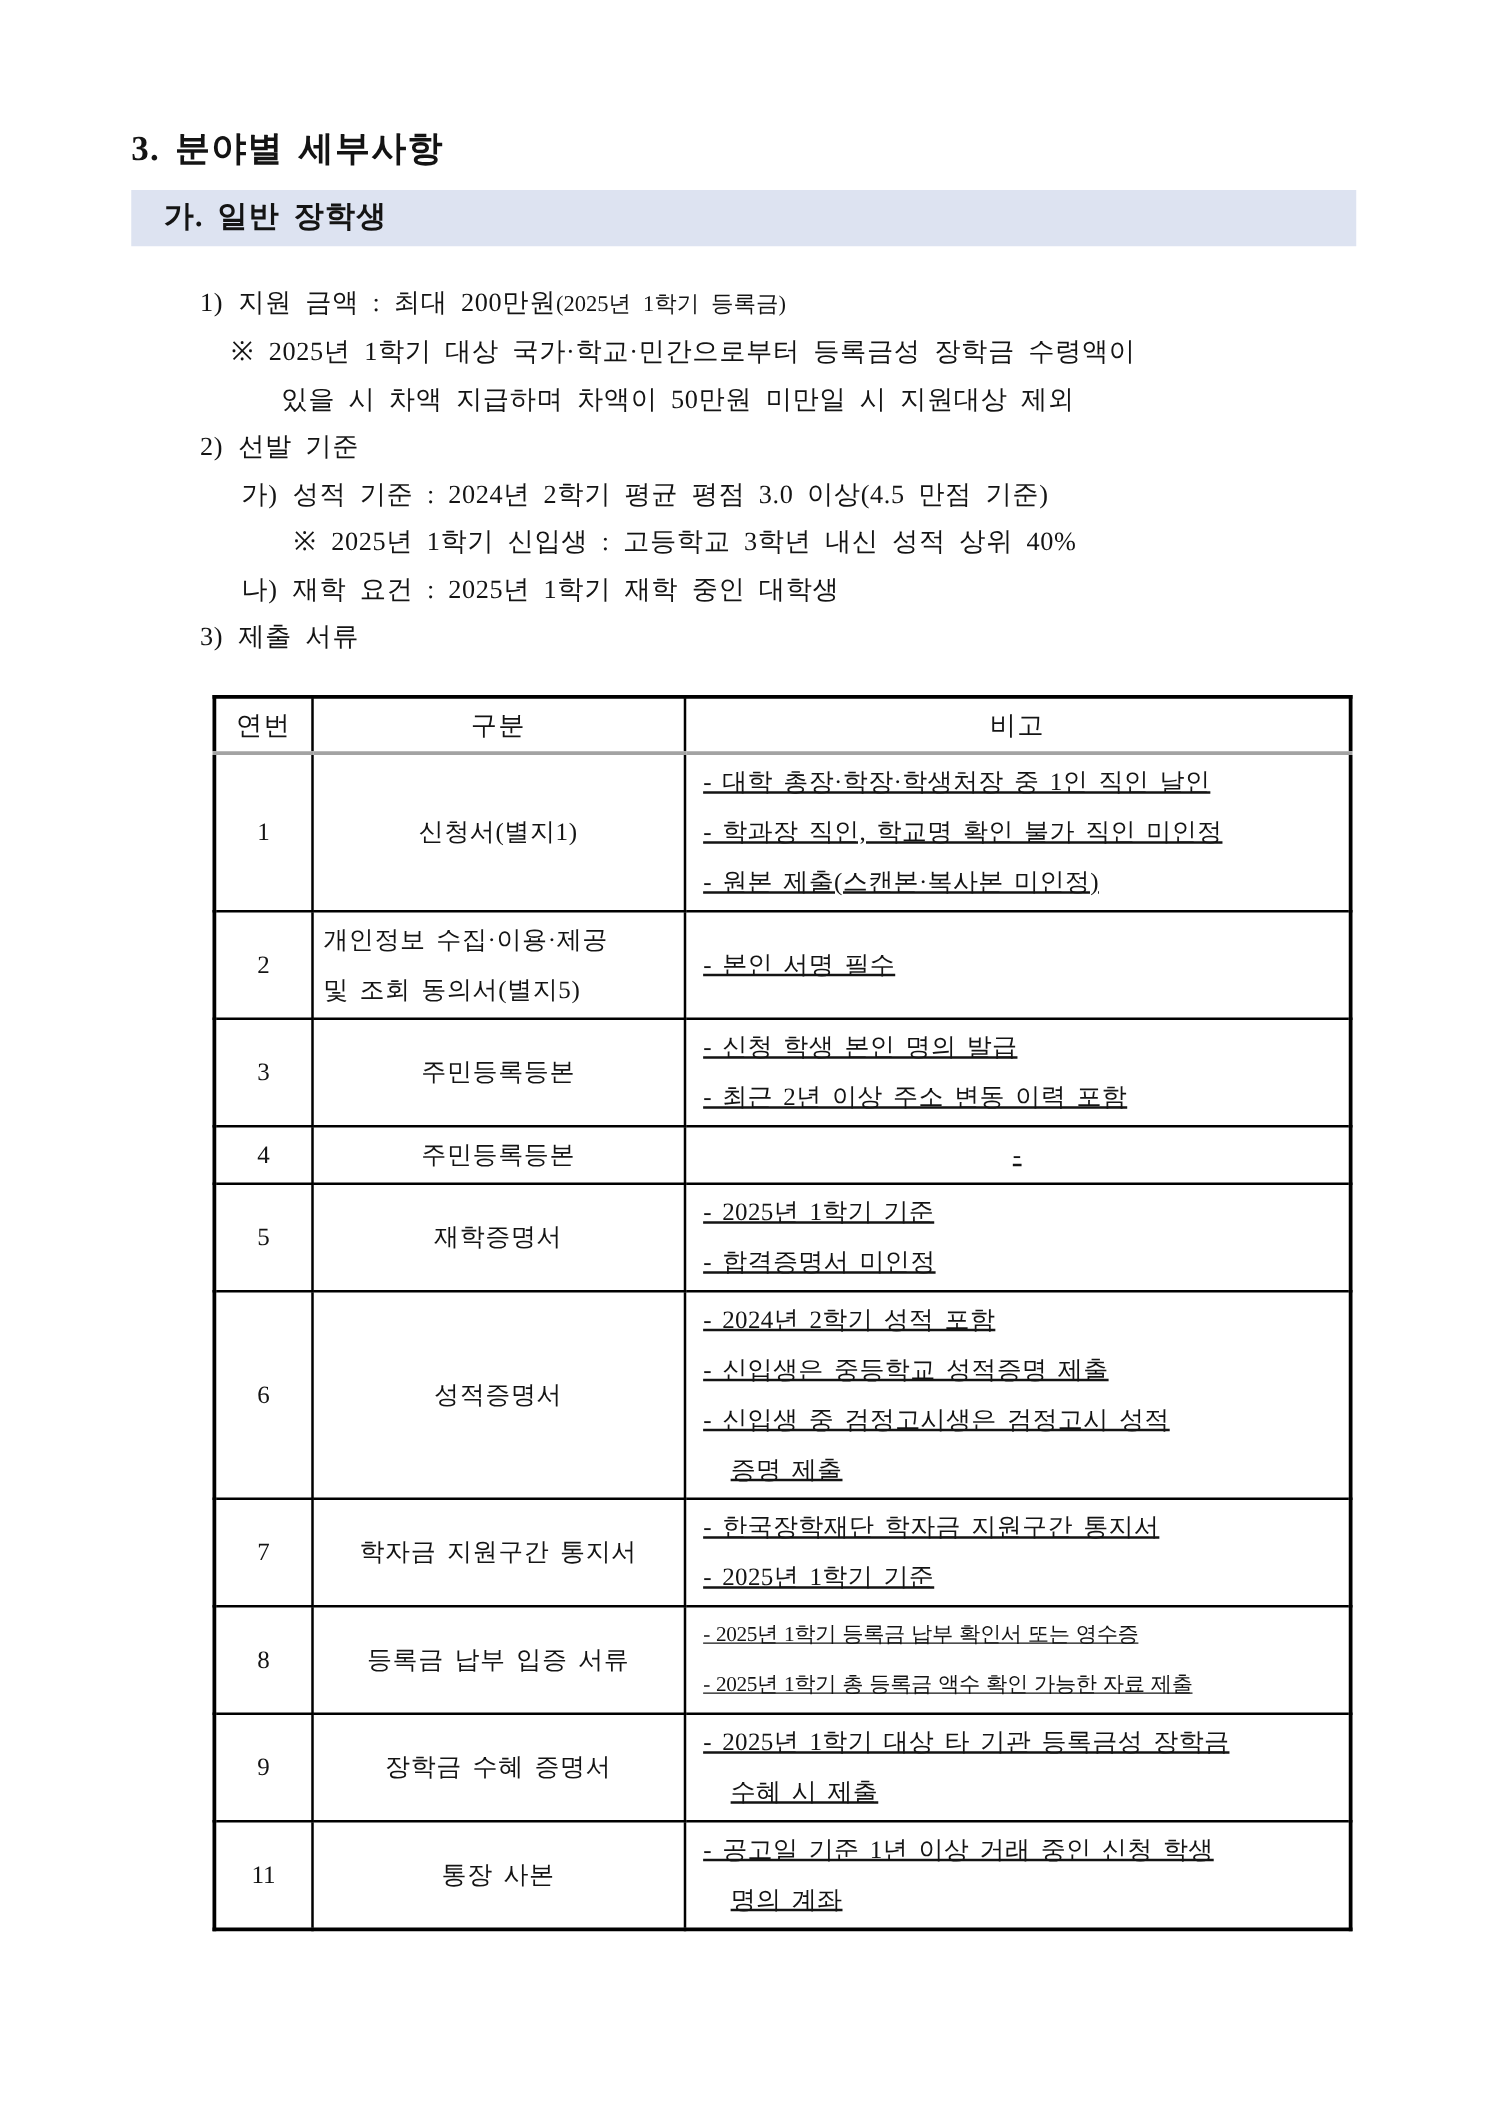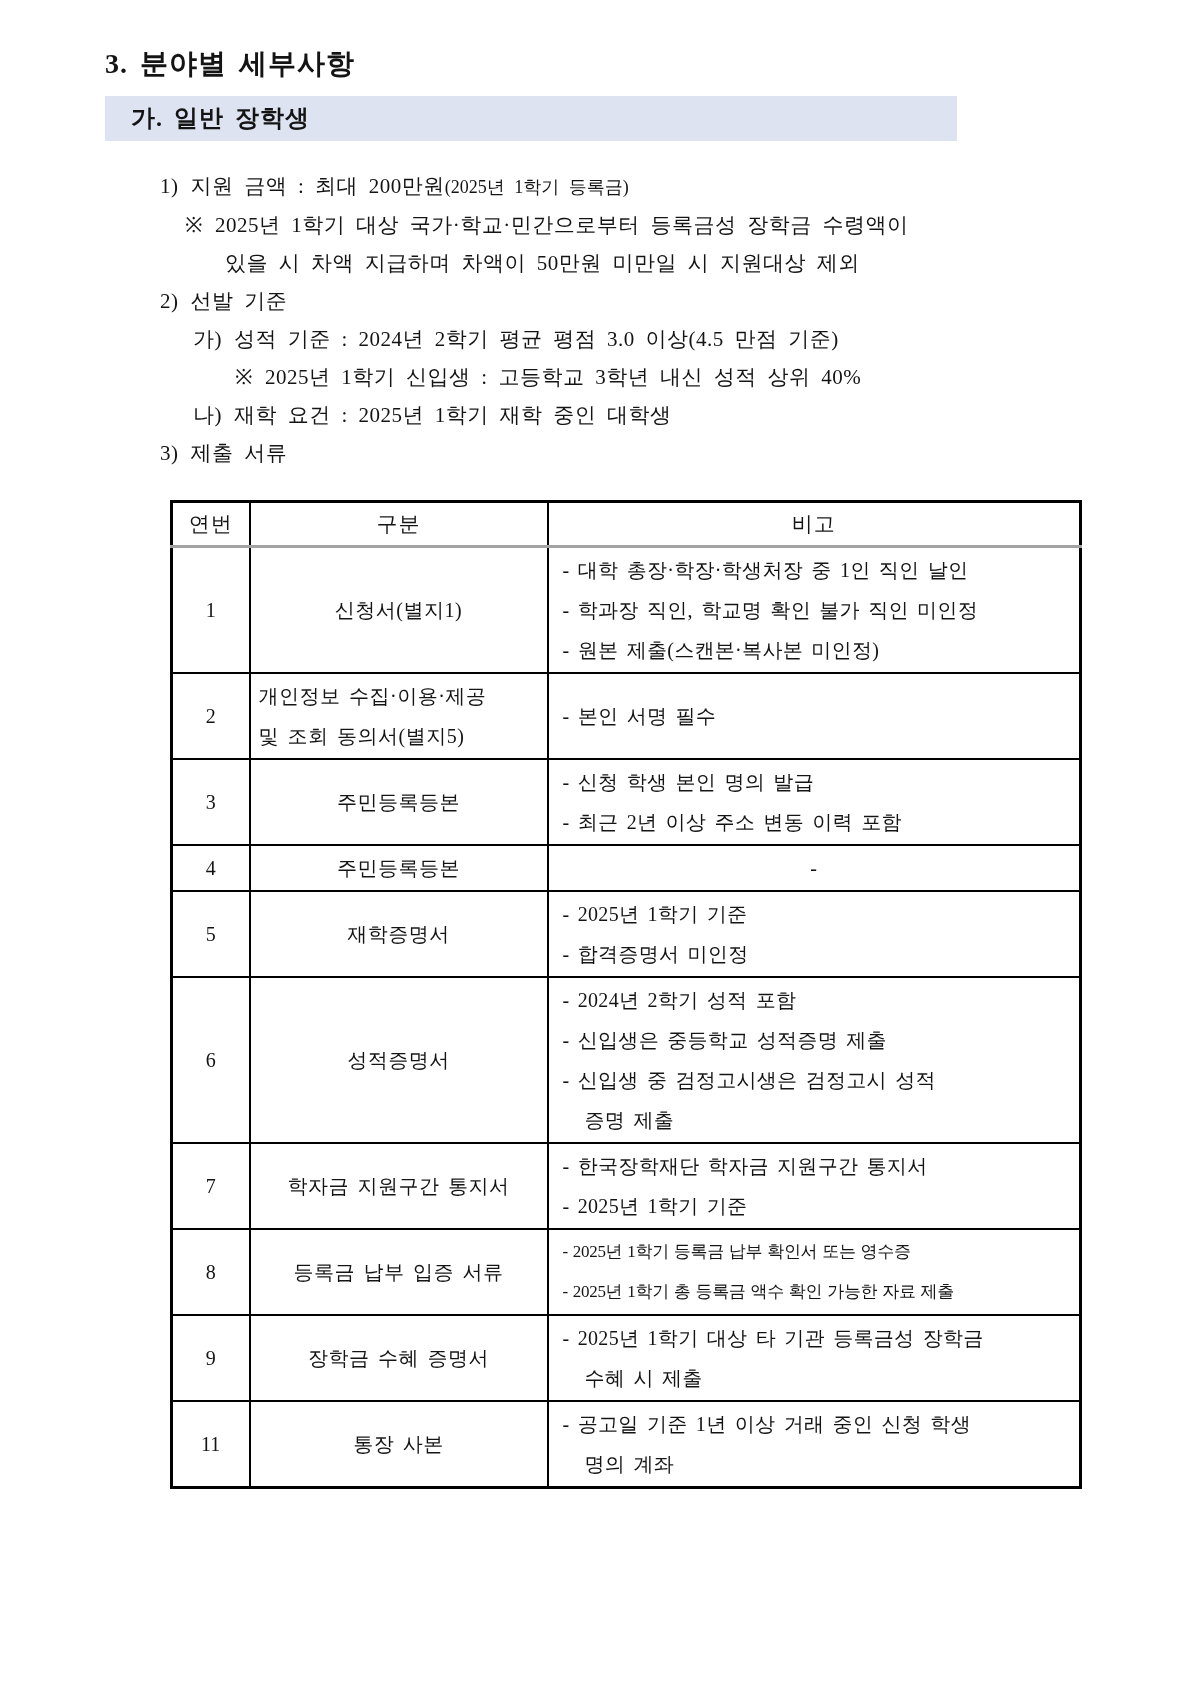--- a/index.html
+++ b/index.html
@@ -5,32 +5,32 @@
   html, body { margin: 0; padding: 0; background: #ffffff; }
   .page {
     position: relative;
     width: 1190px;
     height: 1682px;
     background: #ffffff;
     color: #141414;
     font-family: "Liberation Serif", "DejaVu Serif", serif;
     overflow: hidden;
     box-sizing: border-box;
-    padding: 44px 0 0 105px;
+    padding: 100px 0 0 105px;
   }
   .doc-title {
     font-size: 28px;
     font-weight: bold;
     letter-spacing: 1px;
     line-height: 40px;
     word-spacing: 4px;
   }
   .section-bar {
     margin-top: 12px;
-    width: 852px;
+    width: 980px;
     height: 45px;
     line-height: 45px;
     background: #dde3f1;
     font-size: 24px;
     font-weight: bold;
     padding-left: 26px;
     box-sizing: border-box;
     letter-spacing: 1px;
     word-spacing: 4px;
   }
@@ -67,21 +67,21 @@
   .sub-table thead th {
     font-size: 21px;
     font-weight: normal;
     line-height: 38px;
     text-align: center;
     border-bottom: 3px solid #a3a3a3;
     letter-spacing: 1px;
   }
   .c-no  { text-align: center; font-size: 20px; line-height: 40px; }
   .c-cat { text-align: center; font-size: 20px; border-radius: 22px; }
-  .c-rem { text-align: left; }
+  .c-rem { text-align: left; text-decoration: underline; }
   .cat-line {
     line-height: 40px;
     white-space: nowrap;
     word-spacing: 3px;
     letter-spacing: 0.5px;
   }
   .cat-line.left { text-align: left; padding-left: 8px; }
   .rem-line {
     font-size: 20px;
     line-height: 40px;

